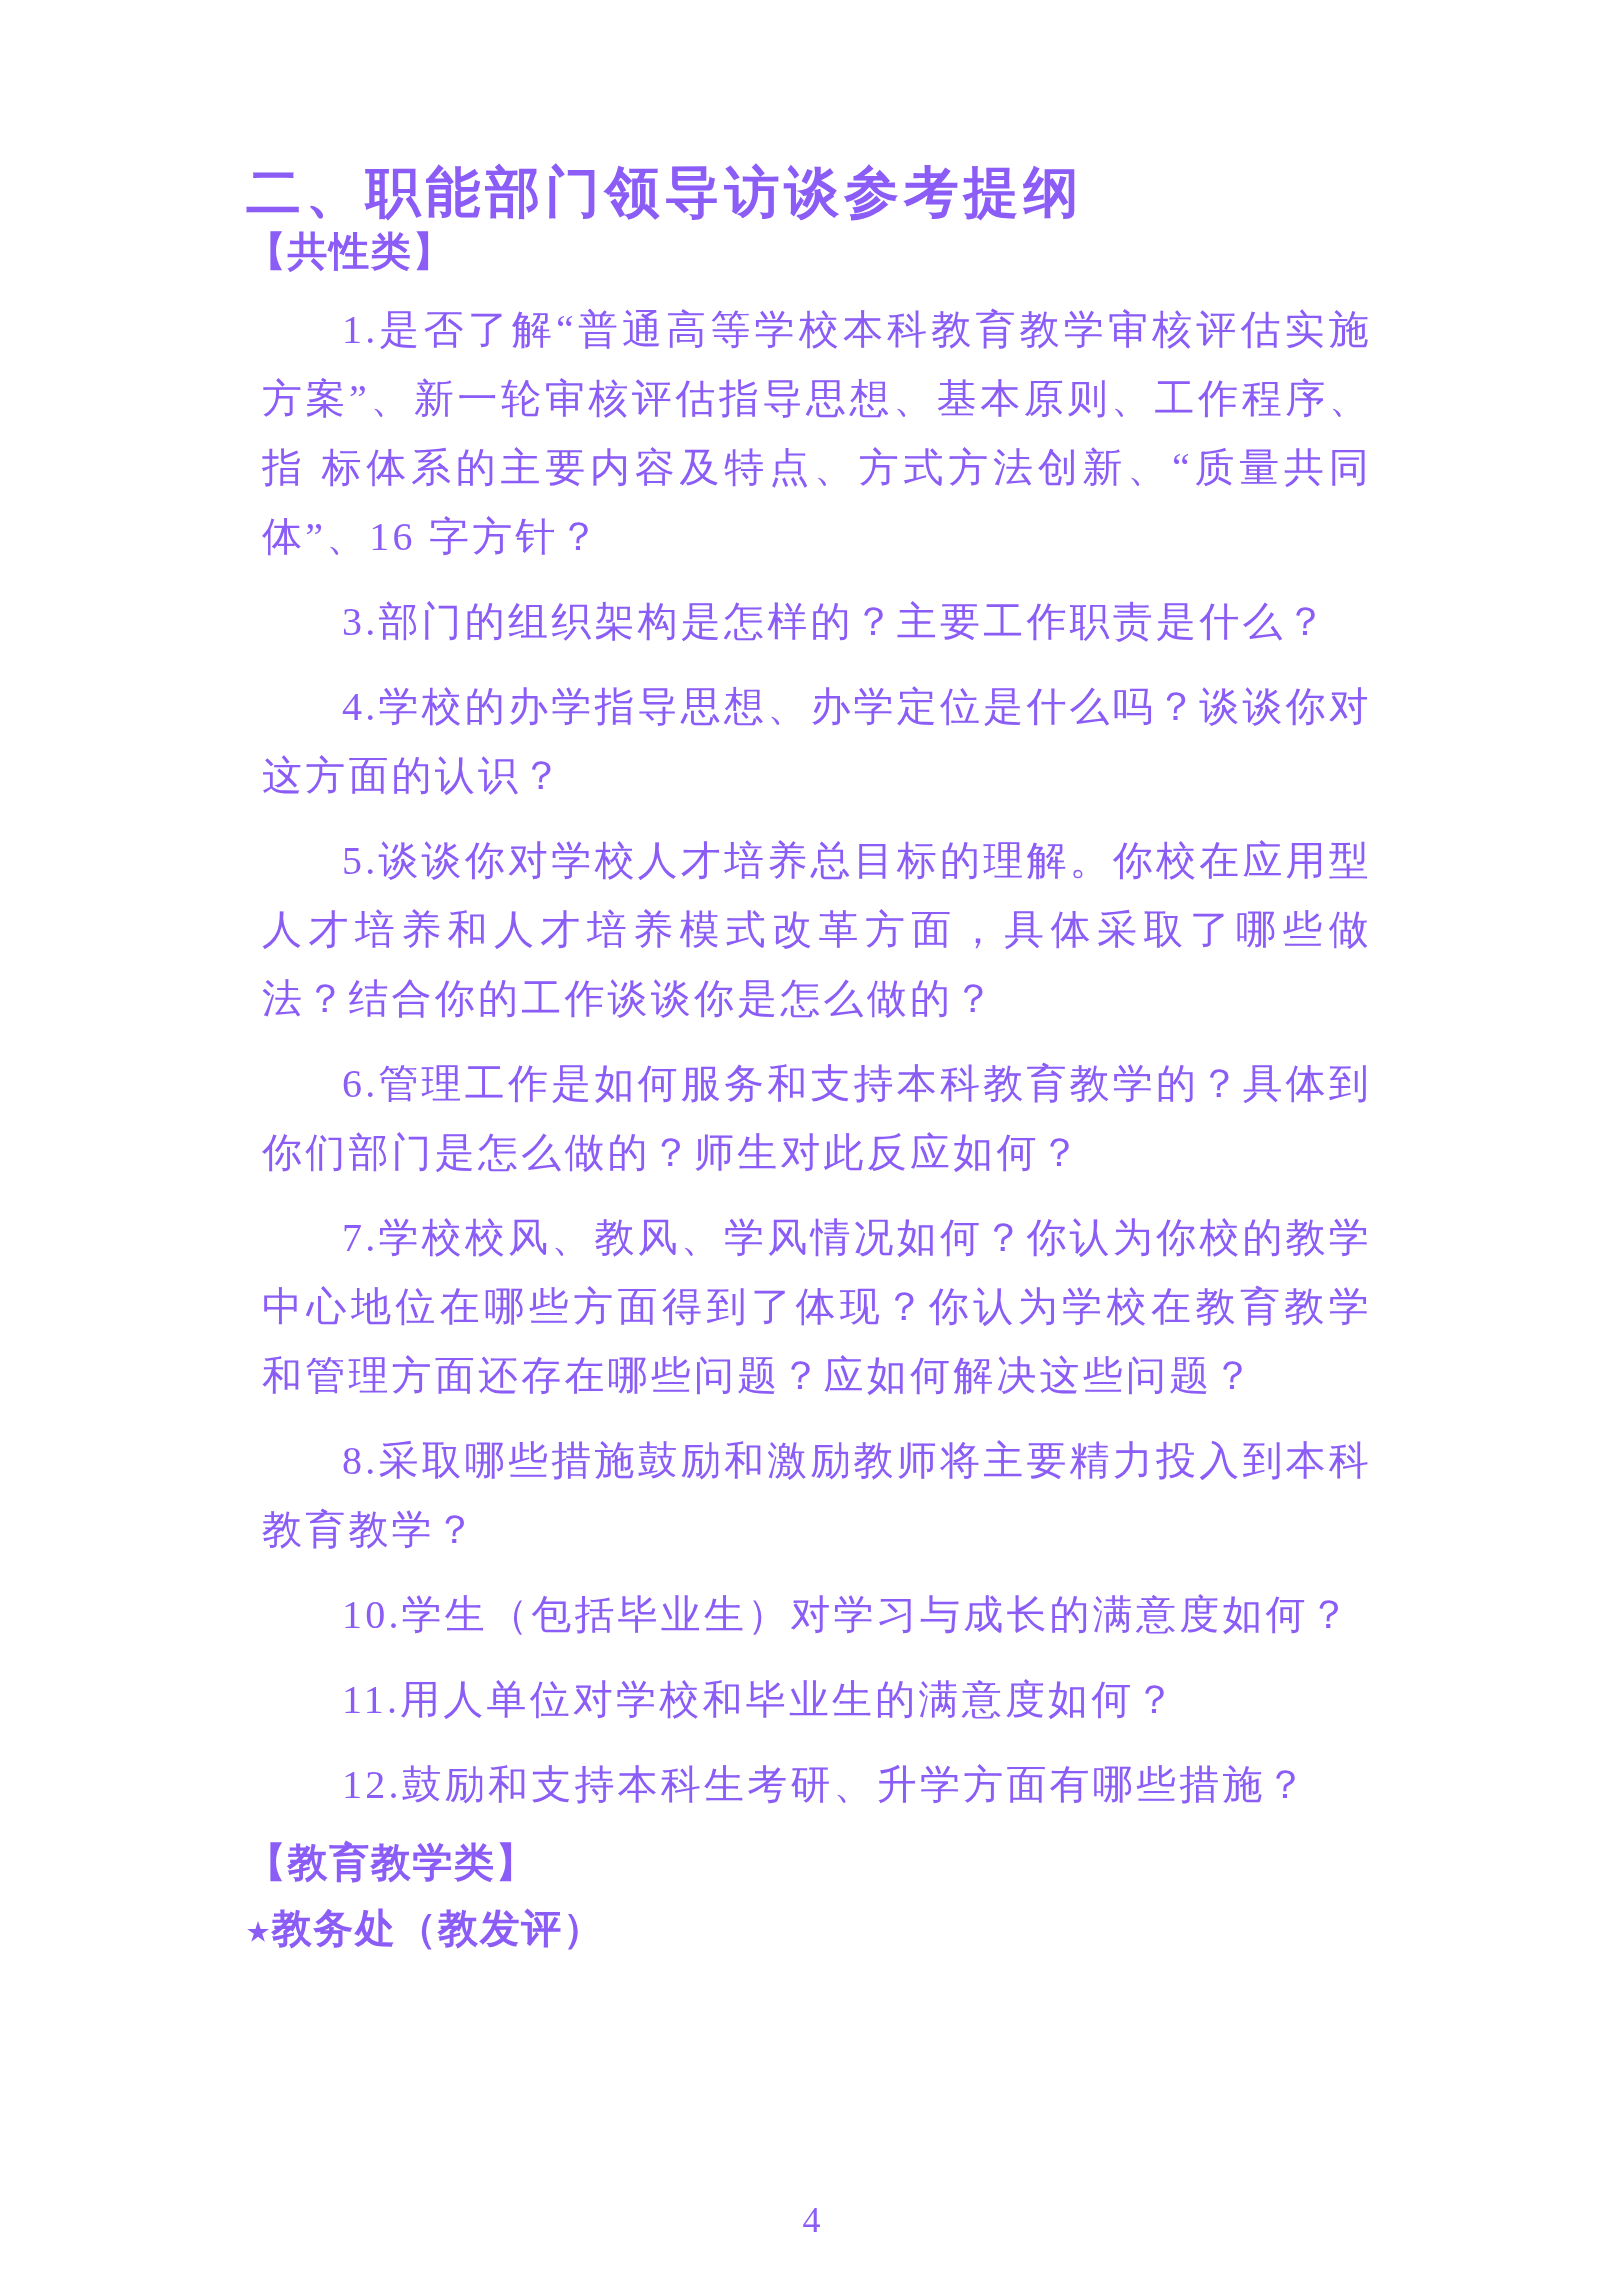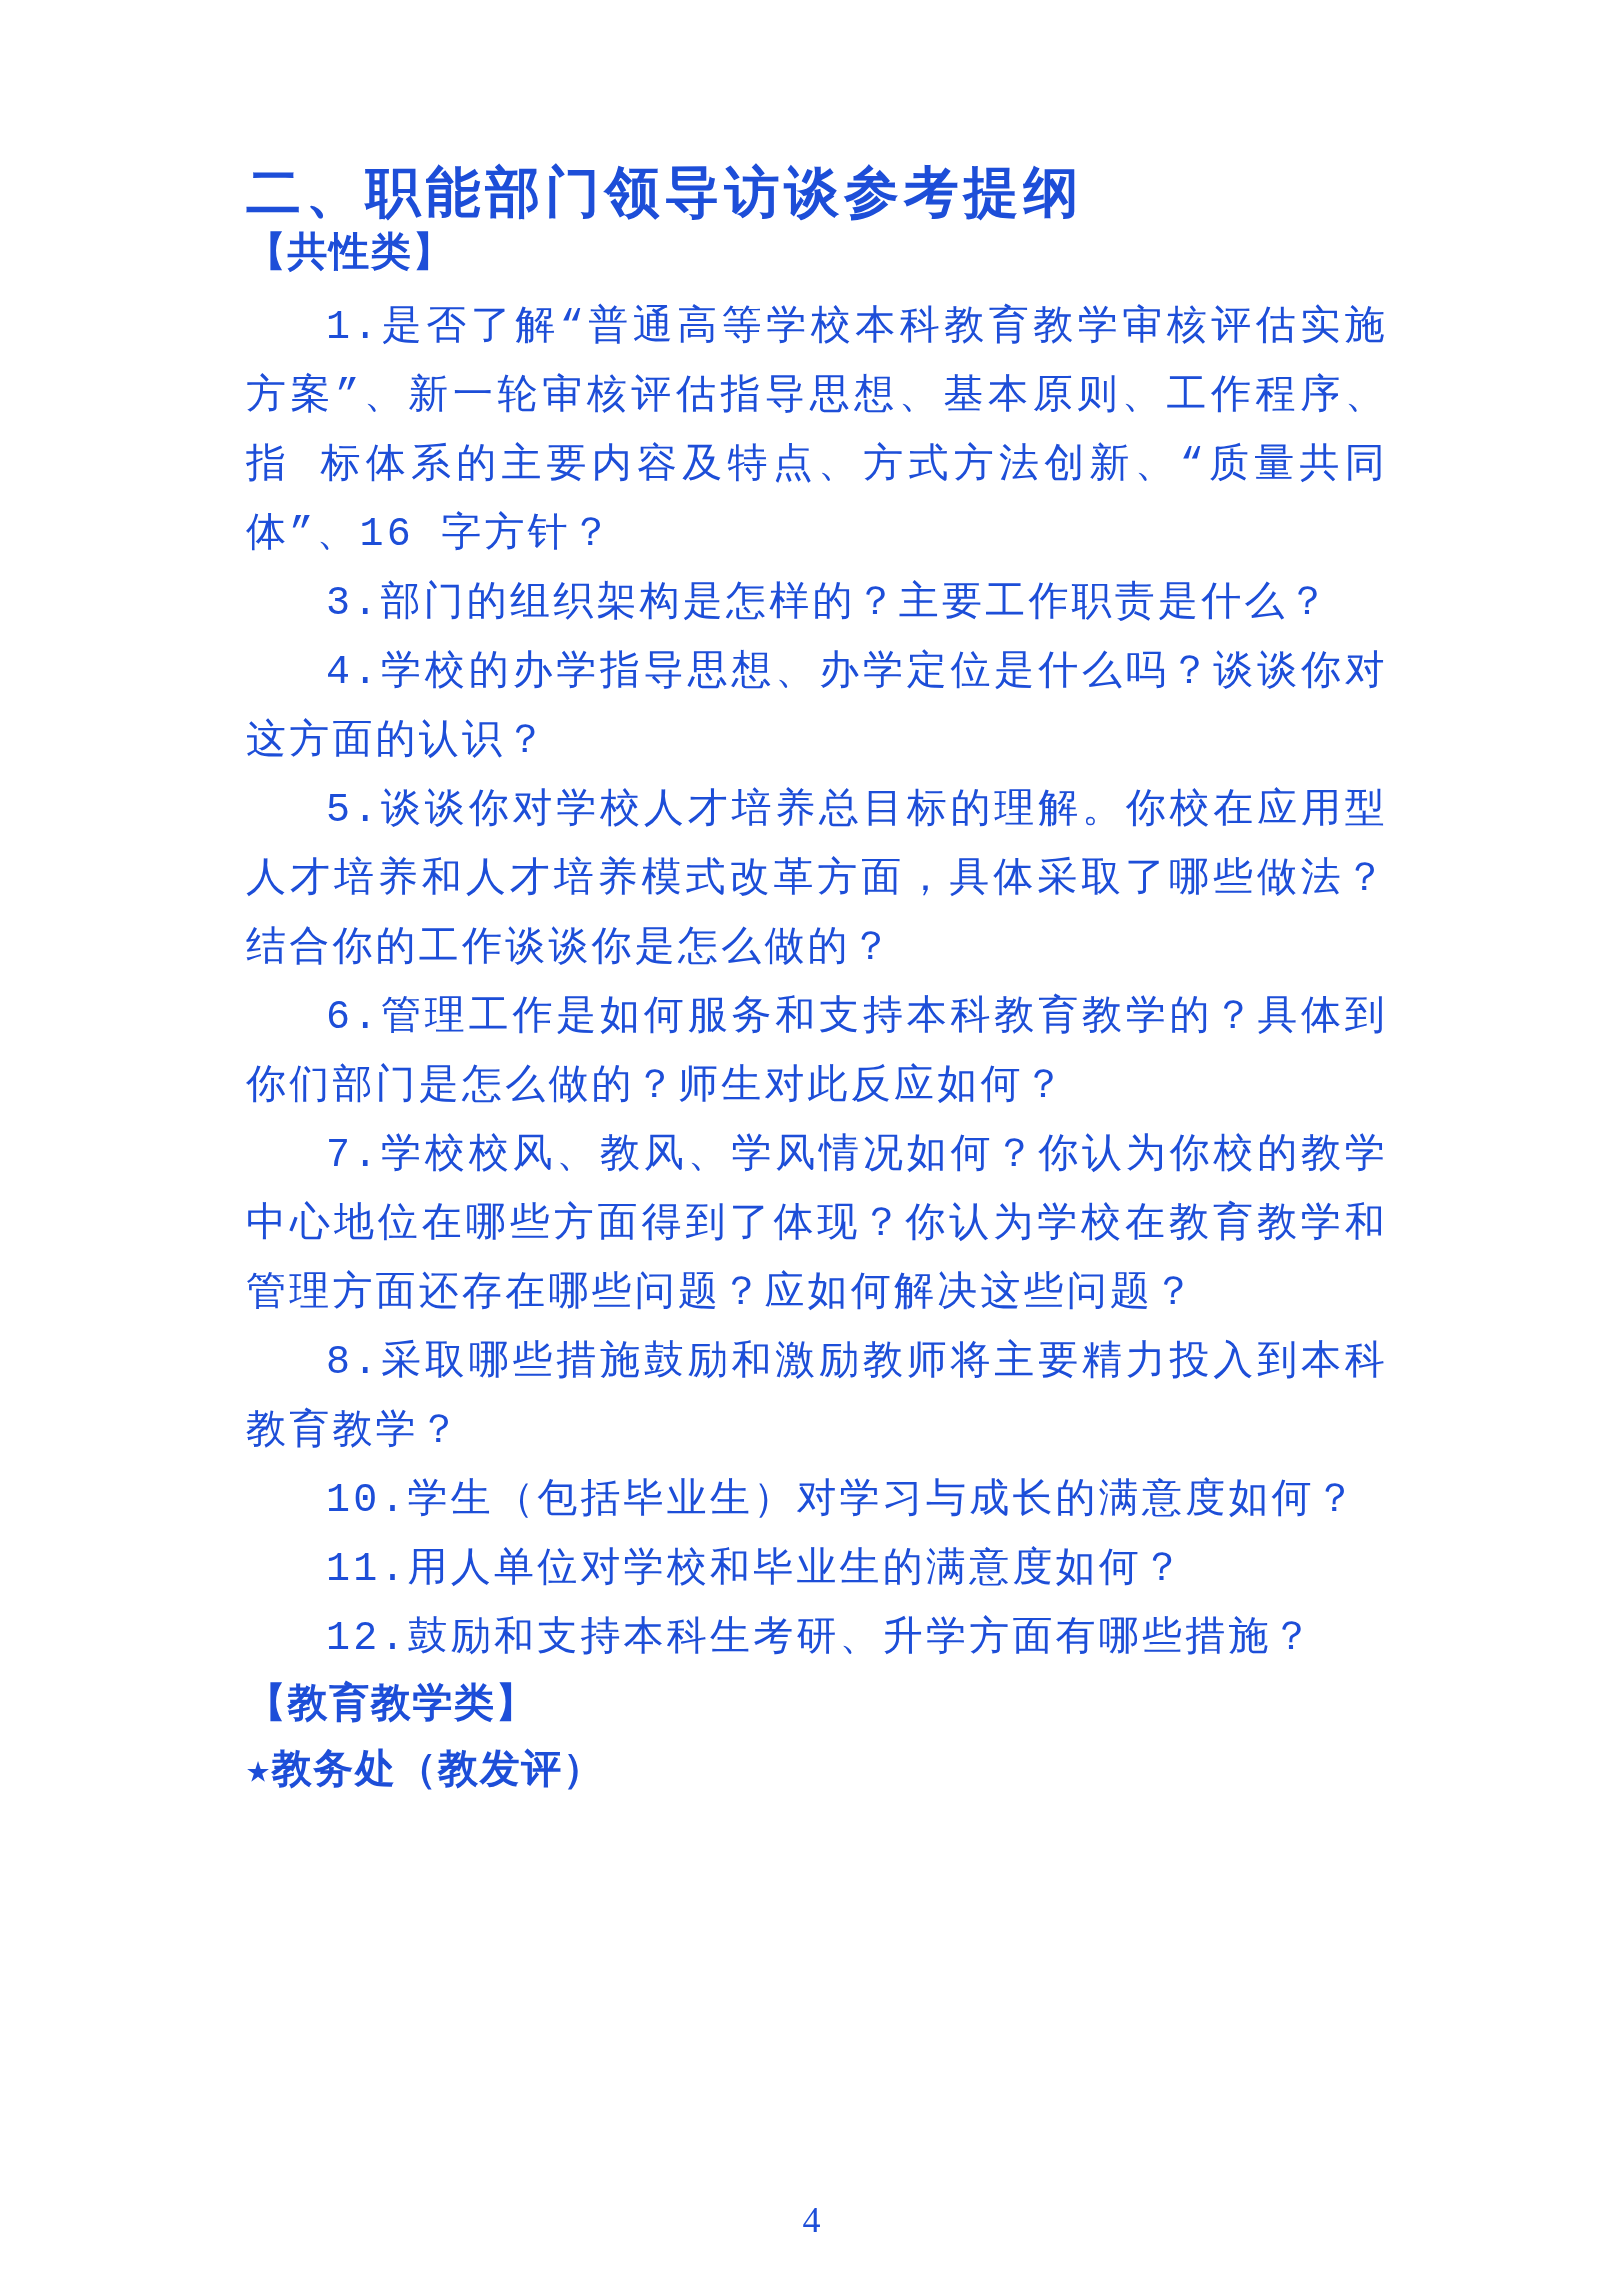--- a/index.html
+++ b/index.html
@@ -5,21 +5,21 @@
   html, body {
     margin: 0;
     padding: 0;
     background: #ffffff;
   }
   .page {
     position: relative;
     width: 1623px;
     height: 2295px;
     background: #ffffff;
-    color: #1d4ed8;
+    color: #8b5cf6;
     box-sizing: border-box;
     padding: 161px 235px 0 246px;
     overflow: hidden;
   }
   .doc-title {
     margin: 0;
     font-family: "Liberation Sans", sans-serif;
     font-weight: 900;
     font-size: 55px;
     line-height: 63px;
@@ -36,22 +36,22 @@
   }
   .heading-common {
   }
   .heading-edu {
     margin-top: 1.6px;
   }
   .questions {
     margin-top: 14.3px;
   }
   .question {
-    margin: 0;
-    font-family: Liberation Mono, monospace;
+    margin: 16px;
+    font-family: Liberation Serif, serif;
     font-size: 40px;
     line-height: 69px;
     letter-spacing: 3.2px;
     text-align: justify;
     text-indent: 2em;
   }
   .dept-line {
     margin-top: 16px;
     font-family: Liberation Mono, monospace;
     font-weight: 700;

